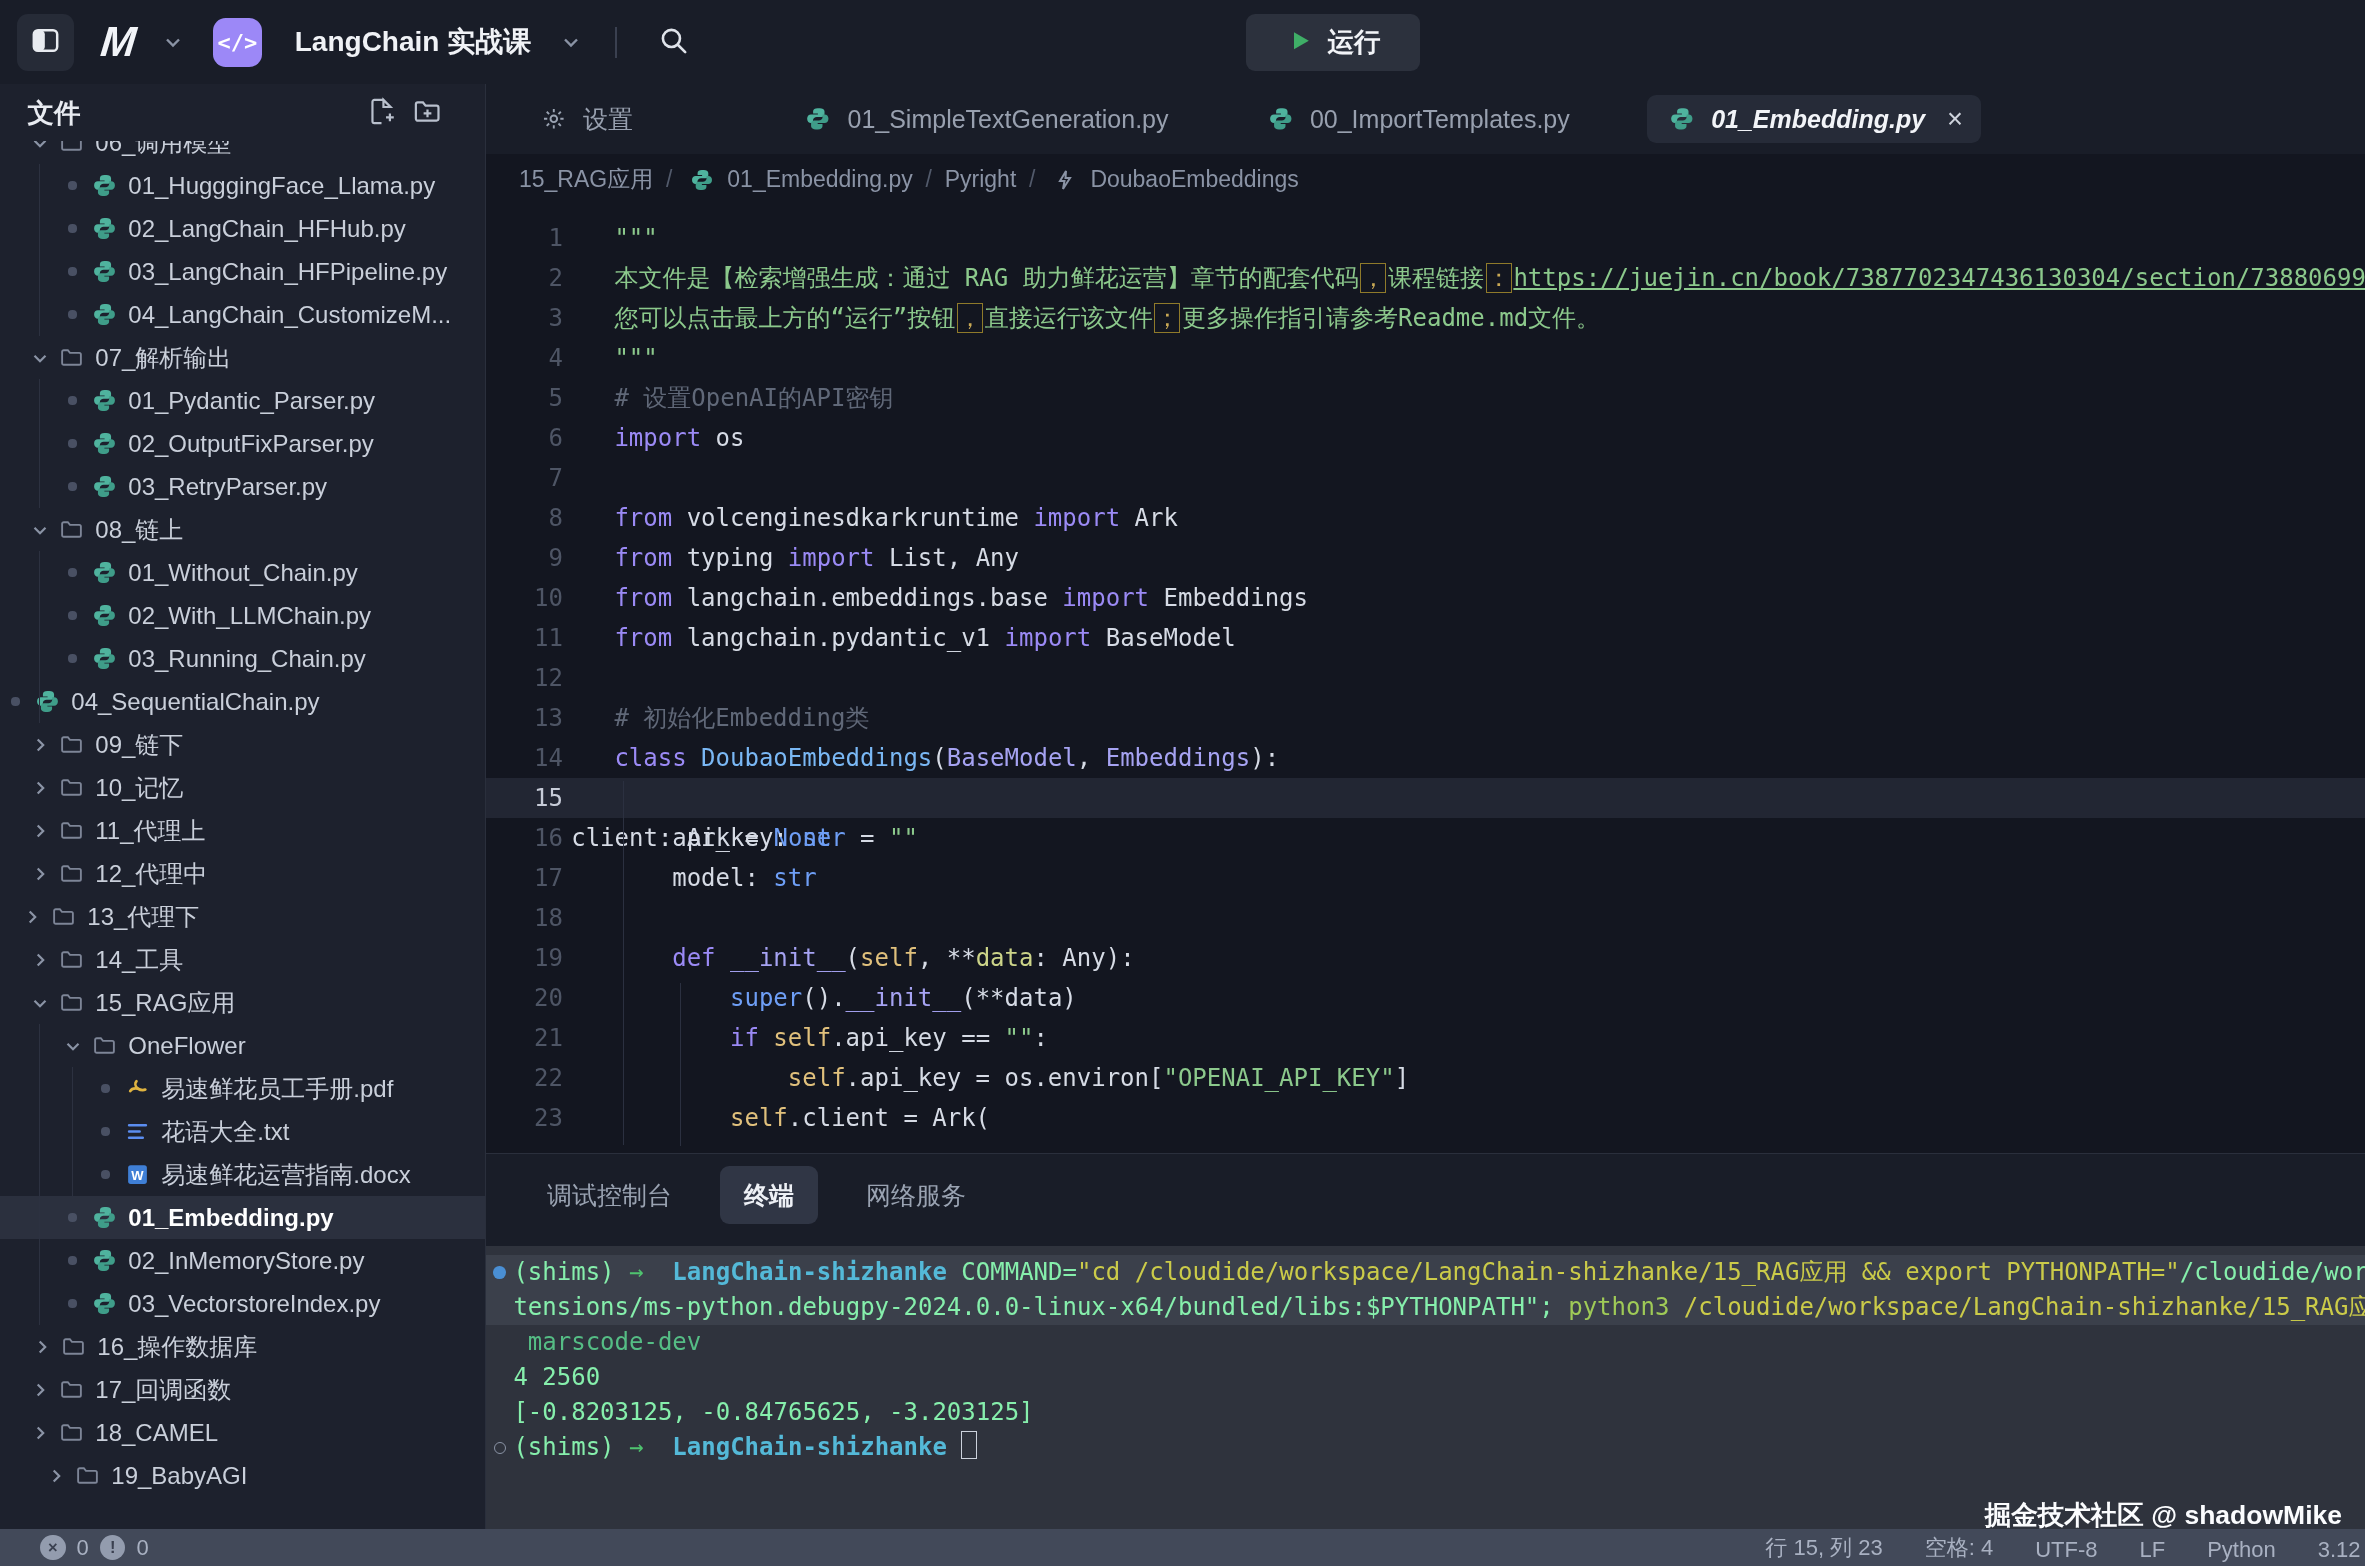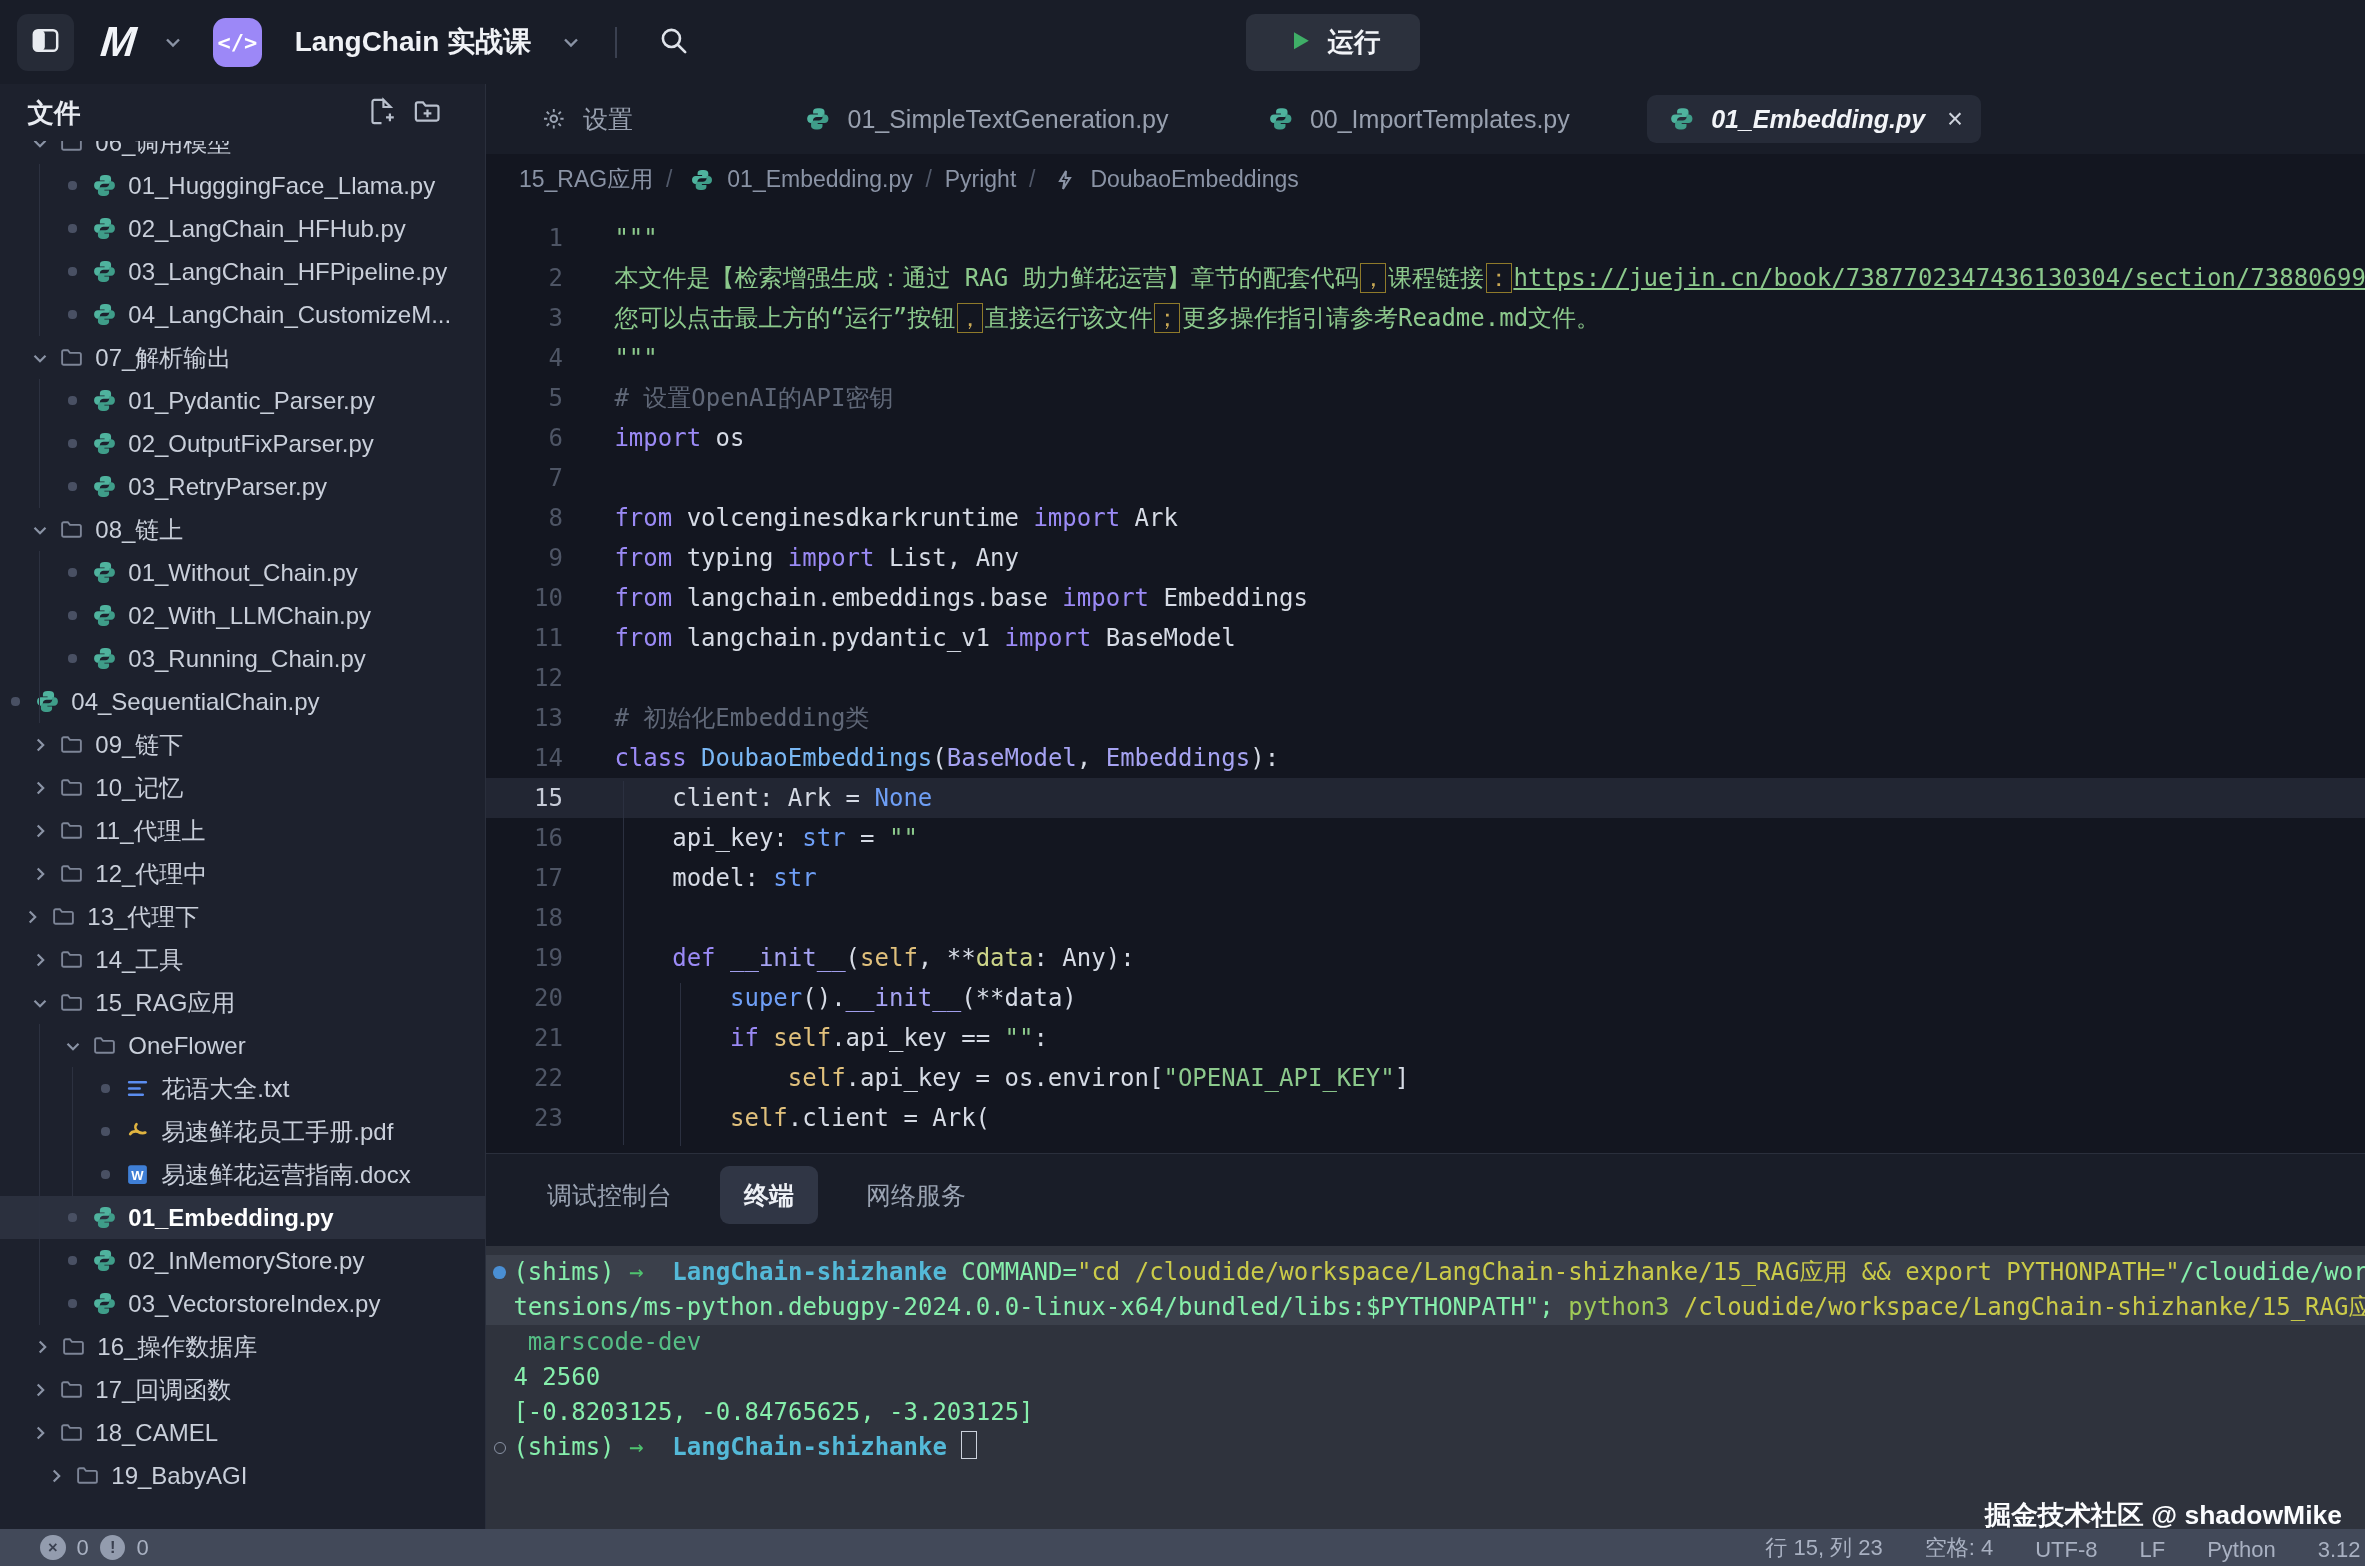--- a/index.html
+++ b/index.html
@@ -53,21 +53,21 @@
   .tab.active{background:#262b38;color:#f2f4f8;font-weight:bold;font-style:italic;}
   .tab .close{font-style:normal;font-weight:normal;color:#cfd4dd;font-size:27.4px;margin-left:9.1px;line-height:1;}
   .crumbbar{height:51px;display:flex;align-items:center;padding-left:33px;gap:12.8px;font-size:23px;color:#8a93a5;flex:0 0 auto;}
   .crumb{display:flex;align-items:center;gap:9.1px;cursor:pointer;white-space:nowrap;}
   .crumb svg{width:24px;height:24px;}
   .crumb-sep{color:#525a6b;}
 
   .editor{flex:1 1 auto;position:relative;overflow:hidden;font-family:"DejaVu Sans Mono",monospace;font-size:24px;padding-top:12.8px;}
   .cline{height:40px;line-height:40px;display:flex;white-space:pre;}
   .cgut{width:101px;flex:0 0 auto;text-align:right;padding-right:24px;color:#4e5565;box-sizing:border-box;}
-  .cline.hl{background:#222633;}
+  .cline.hl{background:#222633;flex-direction:column;}
   .cline.hl .cgut{color:#c7ccd8;}
   .ctext{margin-left:27.4px;white-space:pre;}
   .indent-guide{position:absolute;width:0.9px;background:#2b3040;}
   .tok-k{color:#9b8af5;}
   .tok-p{color:#d6dbe5;}
   .tok-s{color:#8cc98c;}
   .tok-c{color:#606878;}
   .tok-b{color:#6e9ef5;}
   .tok-cls{color:#7ab8f5;}
   .tok-lav{color:#a6a3f2;}
@@ -465,40 +465,40 @@
             </span>
             <span class="t-label">OneFlower</span>
           </div>
           <div class="trow" style="padding-left: 90px;">
             <span class="tguide" style="left: 39px;"></span>
             <span class="tguide" style="left: 72px;"></span>
             <span class="t-bullet">
               <span class="dot"></span>
             </span>
             <span class="t-icon">
-              <svg viewBox="0 0 24 24" fill="none" stroke="#5b8df0" stroke-width="2.6" stroke-linecap="round">
-                <path d="M4 6h16M4 12h10M4 18h13"></path>
-              </svg>
-            </span>
-            <span class="t-label">花语大全.txt</span>
-          </div>
-          <div class="trow" style="padding-left: 90px;">
-            <span class="tguide" style="left: 39px;"></span>
-            <span class="tguide" style="left: 72px;"></span>
-            <span class="t-bullet">
-              <span class="dot"></span>
-            </span>
-            <span class="t-icon">
               <svg viewBox="0 0 24 24" fill="none" stroke="#e0b440" stroke-width="2.6" stroke-linecap="round">
                 <path d="M12 12C9.5 9.5 9.5 6.5 11 5"></path>
                 <path d="M12 12c-3.4-.4-6 .6-7 2.5"></path>
                 <path d="M12 12c2.8 1.6 5.6 2 7.5 1"></path>
               </svg>
             </span>
             <span class="t-label">易速鲜花员工手册.pdf</span>
+          </div>
+          <div class="trow" style="padding-left: 90px;">
+            <span class="tguide" style="left: 39px;"></span>
+            <span class="tguide" style="left: 72px;"></span>
+            <span class="t-bullet">
+              <span class="dot"></span>
+            </span>
+            <span class="t-icon">
+              <svg viewBox="0 0 24 24" fill="none" stroke="#5b8df0" stroke-width="2.6" stroke-linecap="round">
+                <path d="M4 6h16M4 12h10M4 18h13"></path>
+              </svg>
+            </span>
+            <span class="t-label">花语大全.txt</span>
           </div>
           <div class="trow" style="padding-left: 90px;">
             <span class="tguide" style="left: 39px;"></span>
             <span class="tguide" style="left: 72px;"></span>
             <span class="t-bullet">
               <span class="dot"></span>
             </span>
             <span class="t-icon">
               <svg viewBox="0 0 24 24">
                 <rect x="3" y="3" width="18" height="18" rx="2.5" fill="#3f7fd6"></rect>

